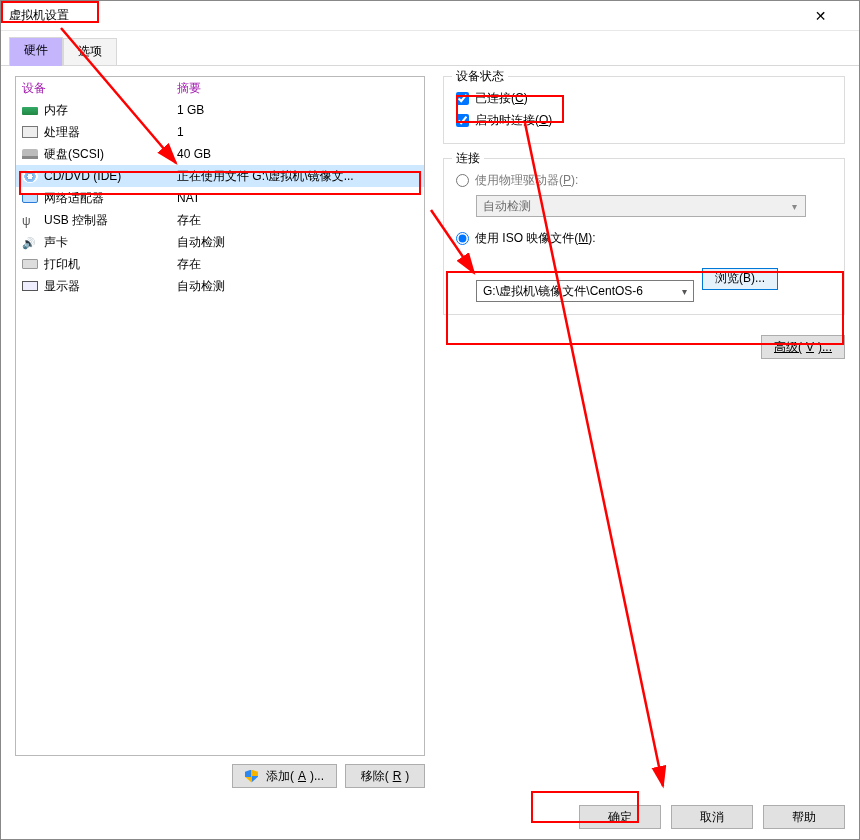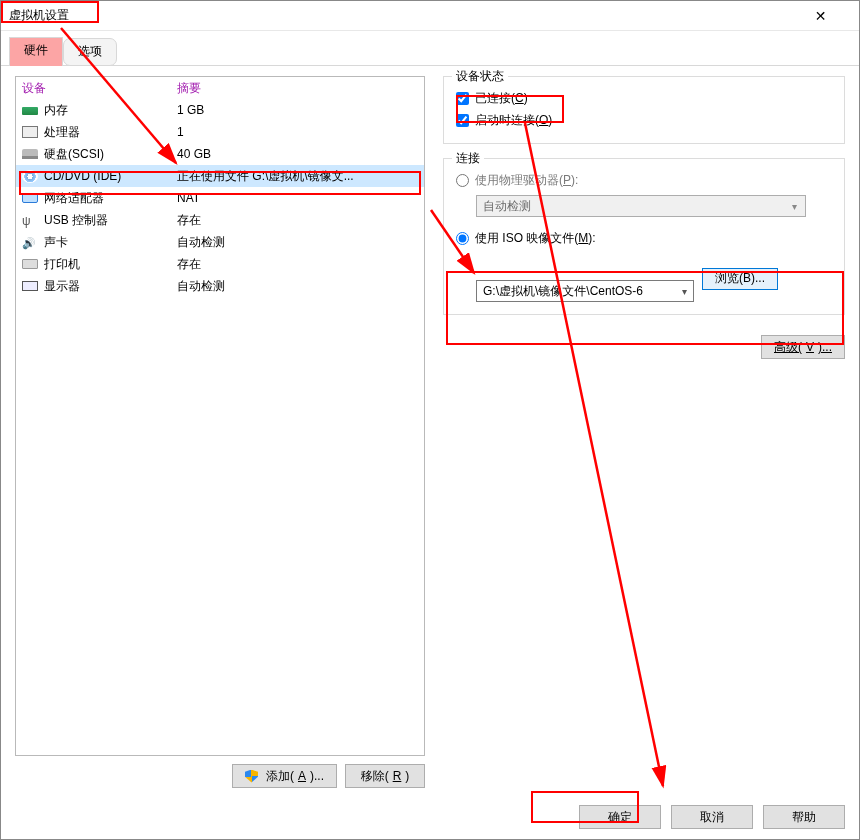--- a/index.html
+++ b/index.html
@@ -34,31 +34,30 @@
   .tabs {
     display: flex;
     padding: 6px 8px 0 8px;
     border-bottom: 1px solid #d8d8d8;
     gap: 0;
   }
   .tab {
     padding: 4px 14px 5px;
     border: 1px solid #d8d8d8;
     border-bottom: none;
-    background: #fca5a5;
+    background: #c4b5fd;
     margin-bottom: -1px;
     font-size: 12px;
     position: relative;
   }
   .tab.inactive {
     background: #f4f4f4;
     border-bottom: 1px solid #d8d8d8;
     margin-bottom: 0;
     top: 1px;
-    border-radius: 7px;
   }
   .body {
     flex: 1;
     display: flex;
     padding: 10px 14px 50px 14px;
     gap: 18px;
     position: relative;
   }
   
   .left-panel {

